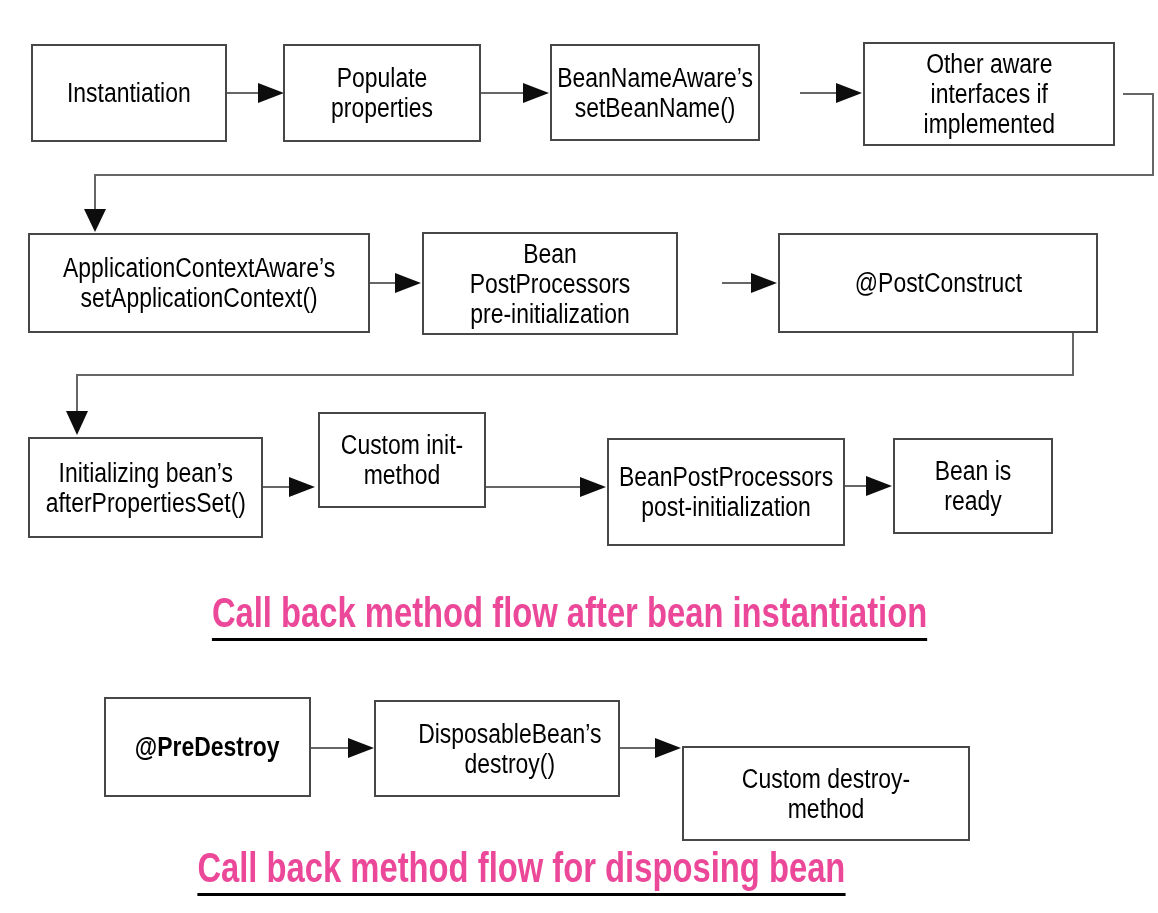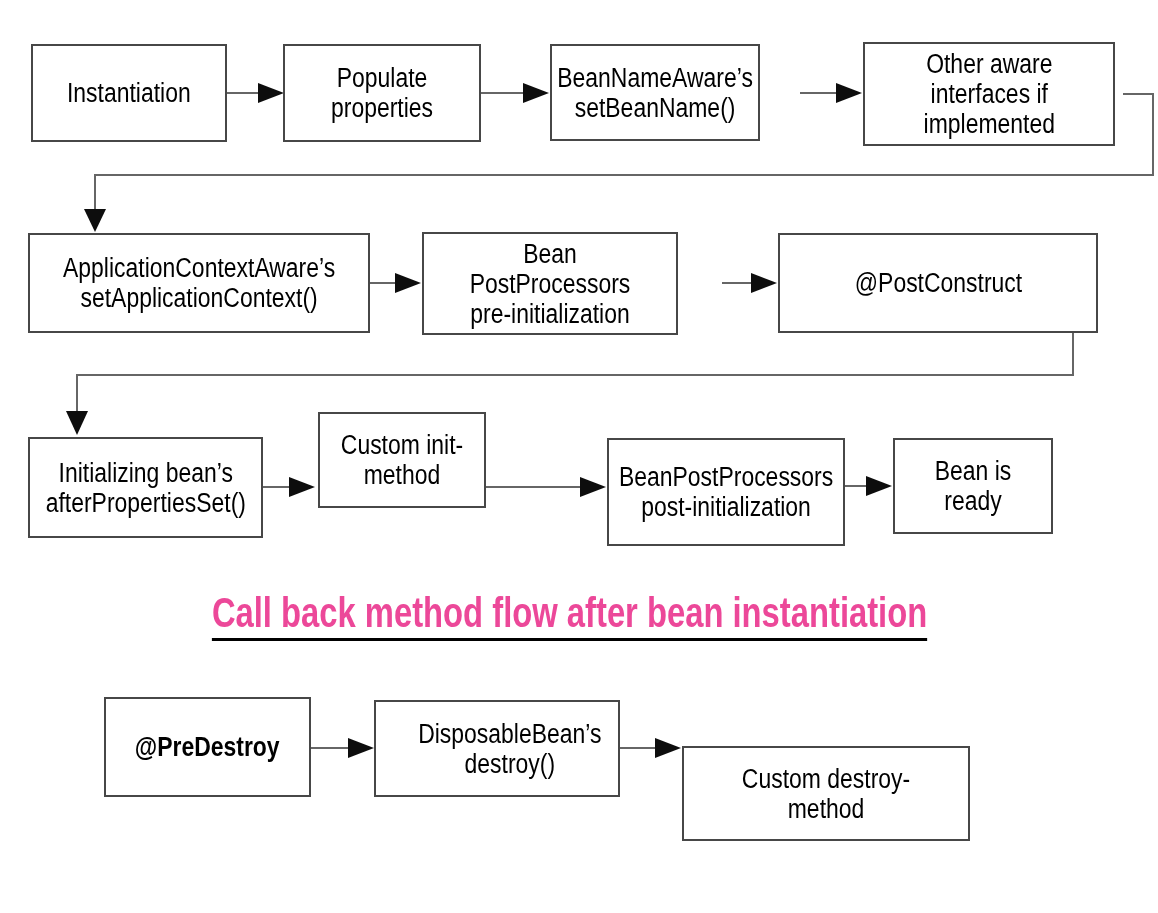--- a/index.html
+++ b/index.html
@@ -192,14 +192,17 @@
   </div>
   <div class="box b13">
     <span class="box-label">DisposableBean’s
 destroy()</span>
   </div>
   <div class="box b14">
     <span class="box-label">Custom destroy-
 method</span>
   </div>
 
+  <div class="flow-title t2">
+    <span class="title-inner">Call back method flow for disposing bean</span>
+  </div>
 
 </div>
 
 </body></html>

